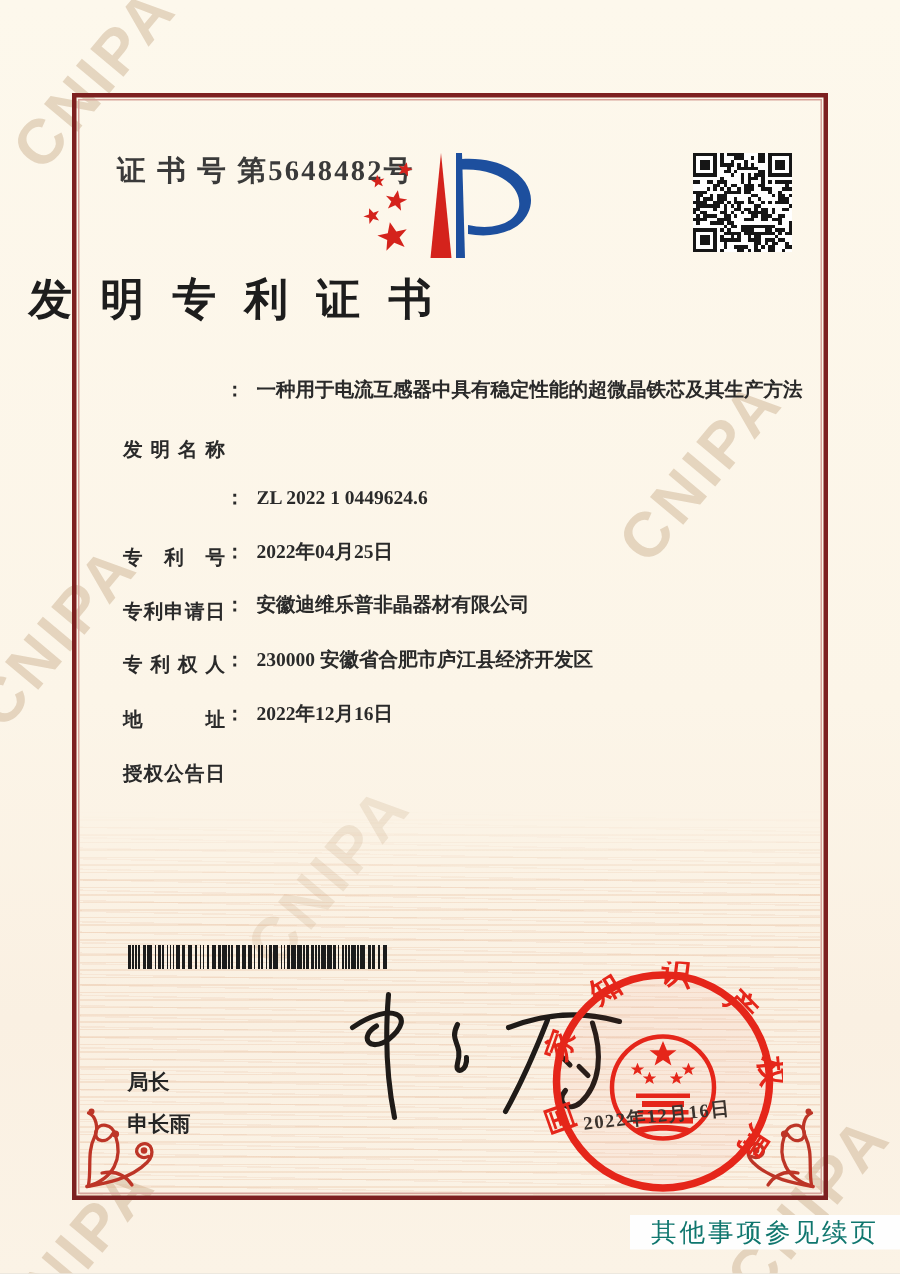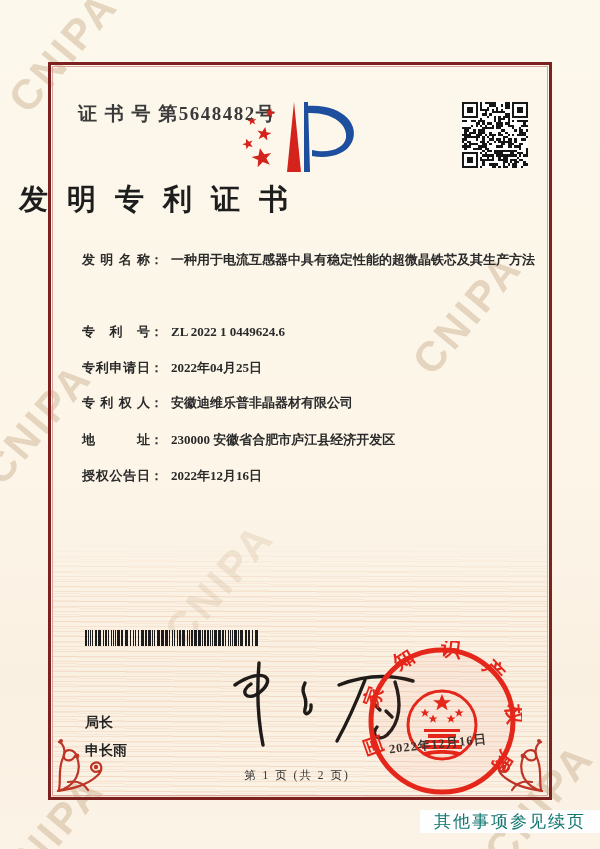--- a/index.html
+++ b/index.html
@@ -32,21 +32,21 @@
             mask-image:linear-gradient(180deg,transparent 0,#000 22%);
   }
   .cert-no{position:absolute;left:78px;top:101px;font-size:19px;font-weight:bold;color:#3a3a3a;letter-spacing:1.5px;}
   .logo{position:absolute;left:238px;top:96px;width:126px;height:80px;}
   .qr{position:absolute;left:462px;top:102px;width:66px;height:66px;}
   .title{
     position:absolute;left:0;right:0;top:180px;text-align:left;
     font-size:29px;font-weight:bold;color:#1d1d1d;letter-spacing:19px;text-indent:19px;
   }
   .field{position:absolute;left:82px;font-size:13px;font-weight:bold;color:#2a2a2a;white-space:nowrap;}
-  .field .lbl{display:inline-block;width:68px;text-align:justify;text-align-last:justify;vertical-align:top;}
+  .field .lbl{display:inline-block;width:68px;text-align:justify;text-align-last:justify;vertical-align:top;margin-top:40px;}
   .field .colon{margin-right:8px;}
   .f-name{top:251px}.f-inventor{top:293px}.f-patno{top:323px}.f-filing{top:359px}
   .f-patentee{top:394px}.f-address{top:431px}.f-grant{top:467px}
   .f-grantno{position:absolute;left:305px;top:467px;font-size:13px;font-weight:bold;color:#2a2a2a;white-space:nowrap;}
   .body-text{
     position:absolute;left:80px;top:496px;width:442px;
     font-size:12.5px;line-height:1.82;color:#2d2d2d;font-weight:500;letter-spacing:.4px;
   }
   .body-text p{margin:0;text-indent:2em;}
   .barcode{position:absolute;left:85px;top:630px;width:174px;height:16px;}
@@ -575,18 +575,17 @@
       <polygon points="0,-9 2.6,-2.8 9,-2.8 3.8,1.1 5.6,7.3 0,3.6 -5.6,7.3 -3.8,1.1 -9,-2.8 -2.6,-2.8" transform="translate(89,78) scale(0.5)"></polygon>
       <rect x="62" y="88" width="36" height="3"></rect>
       <rect x="66" y="93" width="28" height="4"></rect>
       <rect x="63" y="99" width="34" height="3"></rect>
       <rect x="60" y="104" width="40" height="4"></rect>
       <path d="M60,112 C68,108 92,108 100,112 L96,115 C88,112 72,112 64,115 Z"></path>
     </g>
   </svg>
   <div class="seal-date">2022年12月16日</div>
 
-  <div class="page-num">第 1 页 (共 2 页)</div>
   <div class="continuation">
     <span>其他事项参见续页</span>
   </div>
 
 </div>
 
 </body></html>

